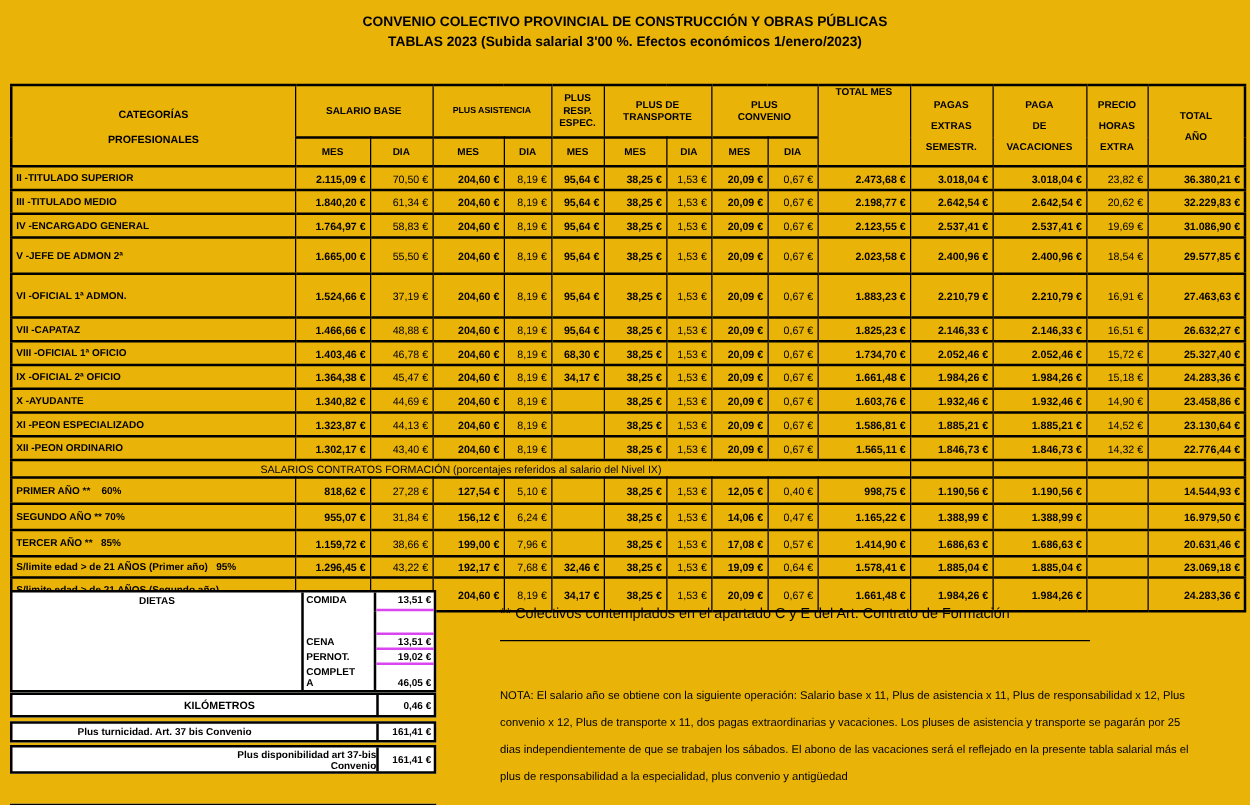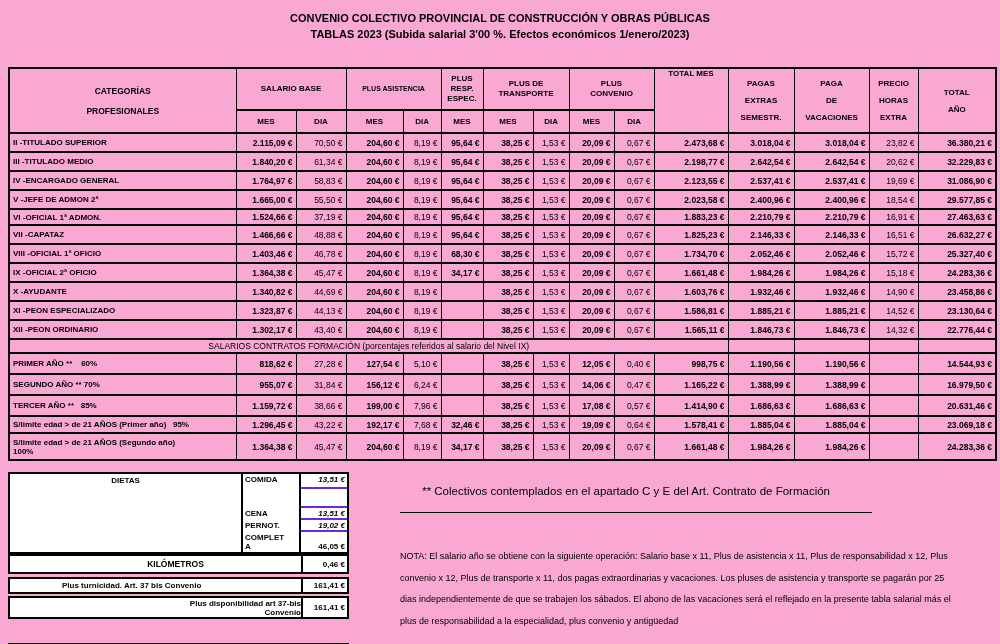--- a/index.html
+++ b/index.html
@@ -1,17 +1,17 @@
 <!DOCTYPE html>
 <html><head>
 <meta charset="utf-8">
 <style>
   * { box-sizing: border-box; }
   body { margin:0; background:#fff; font-family:"Liberation Sans", sans-serif; color:#000; }
-  .page { position:relative; width:1000px; height:644px; background:#f9a8d4; overflow:hidden; }
+  .page { position:relative; width:1000px; height:644px; background:#eab308; overflow:hidden; }
 
   .title { position:absolute; top:10px; left:0; width:100%; text-align:center;
            font-weight:bold; font-size:11px; line-height:16px; }
 
   table.salary { position:absolute; left:8px; top:67px; width:987px;
                  border-collapse:collapse; table-layout:fixed;
                  font-size:8.5px; border:2px solid #000; }
   table.salary td { border-left:1px solid #000; border-right:1px solid #000;
                     border-top:2px solid #000; border-bottom:2px solid #000;
                     padding:0 3px; overflow:hidden; }
@@ -27,36 +27,36 @@
   .b    { font-weight:bold; }
   tr.sec td { font-weight:normal; text-align:center; font-size:8.5px; }
 
   .box { position:absolute; left:8px; width:341px; border:2px solid #000; background:#fff; }
   .dietas { top:472px; height:82px; display:grid; grid-template-columns:233px 58px 46px;
             grid-template-rows:15px 19px 12px 12px auto; font-size:8px; font-weight:bold; }
   .d-title { grid-column:1; grid-row:1 / span 5; border-right:2px solid #000;
              text-align:center; padding-top:2px; }
   .d-mid { grid-column:2; border-right:2px solid #000; padding:1px 2px; line-height:9px; }
   .d-val { grid-column:3; text-align:right; padding:1px 2px; }
-  .d-bb  { border-bottom:2px solid #6d28d9;font-style:italic; }
+  .d-bb  { border-bottom:2px solid #d946ef; }
   .d-bot { display:flex; align-items:flex-end; justify-content:flex-end; }
   .wrapn { display:inline-block; max-width:44px; overflow-wrap:anywhere; }
 
   .rowbox { display:flex; align-items:center; font-weight:bold; font-size:8px;padding-left:40px; }
   .rowbox .lab { flex:1; line-height:9px; }
   .rowbox .val { width:46px; align-self:stretch; border-left:2px solid #000;
                  display:flex; align-items:center; justify-content:flex-end; padding:0 2px; }
   .kil   { top:554px; height:20px; } .kil .lab { text-align:center; font-size:8.5px; }
   .plus1 { top:577px; height:17px; } .plus1 .lab { padding-left:12px; }
   .plus2 { top:596px; height:23px; } .plus2 .lab { text-align:right; white-space:pre-line; }
   .plus3 { top:643px; height:17px; } .plus3 .lab { padding-left:18px; }
 
   .note1 { position:absolute; left:400px; top:484px; width:472px; font-size:11.5px;
            line-height:15px; border-bottom:1px solid #000; padding-bottom:13px; }
-  .note1 .inner { width:430px;text-align:right; }
+  .note1 .inner { width:430px; }
   .note2 { position:absolute; left:400px; top:546px; width:552px; font-size:9px;
            line-height:21.5px; }
 </style>
 </head>
 <body>
 
 <div class="page">
 
   <div class="title">
     <div>CONVENIO COLECTIVO PROVINCIAL DE CONSTRUCCIÓN Y OBRAS PÚBLICAS</div>
@@ -164,38 +164,38 @@
           <td class="num b">38,25 €</td>
           <td class="num">1,53 €</td>
           <td class="num b">20,09 €</td>
           <td class="num">0,67 €</td>
           <td class="num b">2.123,55 €</td>
           <td class="num b">2.537,41 €</td>
           <td class="num b">2.537,41 €</td>
           <td class="num">19,69 €</td>
           <td class="num b">31.086,90 €</td>
         </tr>
-        <tr style="height: 19px;">
+        <tr style="height: 29px;">
           <td class="lbl">V -JEFE DE ADMON 2ª</td>
           <td class="num b">1.665,00 €</td>
           <td class="num">55,50 €</td>
           <td class="num b">204,60 €</td>
           <td class="num">8,19 €</td>
           <td class="num b">95,64 €</td>
           <td class="num b">38,25 €</td>
           <td class="num">1,53 €</td>
           <td class="num b">20,09 €</td>
           <td class="num">0,67 €</td>
           <td class="num b">2.023,58 €</td>
           <td class="num b">2.400,96 €</td>
           <td class="num b">2.400,96 €</td>
           <td class="num">18,54 €</td>
           <td class="num b">29.577,85 €</td>
         </tr>
-        <tr style="height: 16px;">
+        <tr style="height: 35px;">
           <td class="lbl">VI -OFICIAL 1ª ADMON.</td>
           <td class="num b">1.524,66 €</td>
           <td class="num">37,19 €</td>
           <td class="num b">204,60 €</td>
           <td class="num">8,19 €</td>
           <td class="num b">95,64 €</td>
           <td class="num b">38,25 €</td>
           <td class="num">1,53 €</td>
           <td class="num b">20,09 €</td>
           <td class="num">0,67 €</td>

